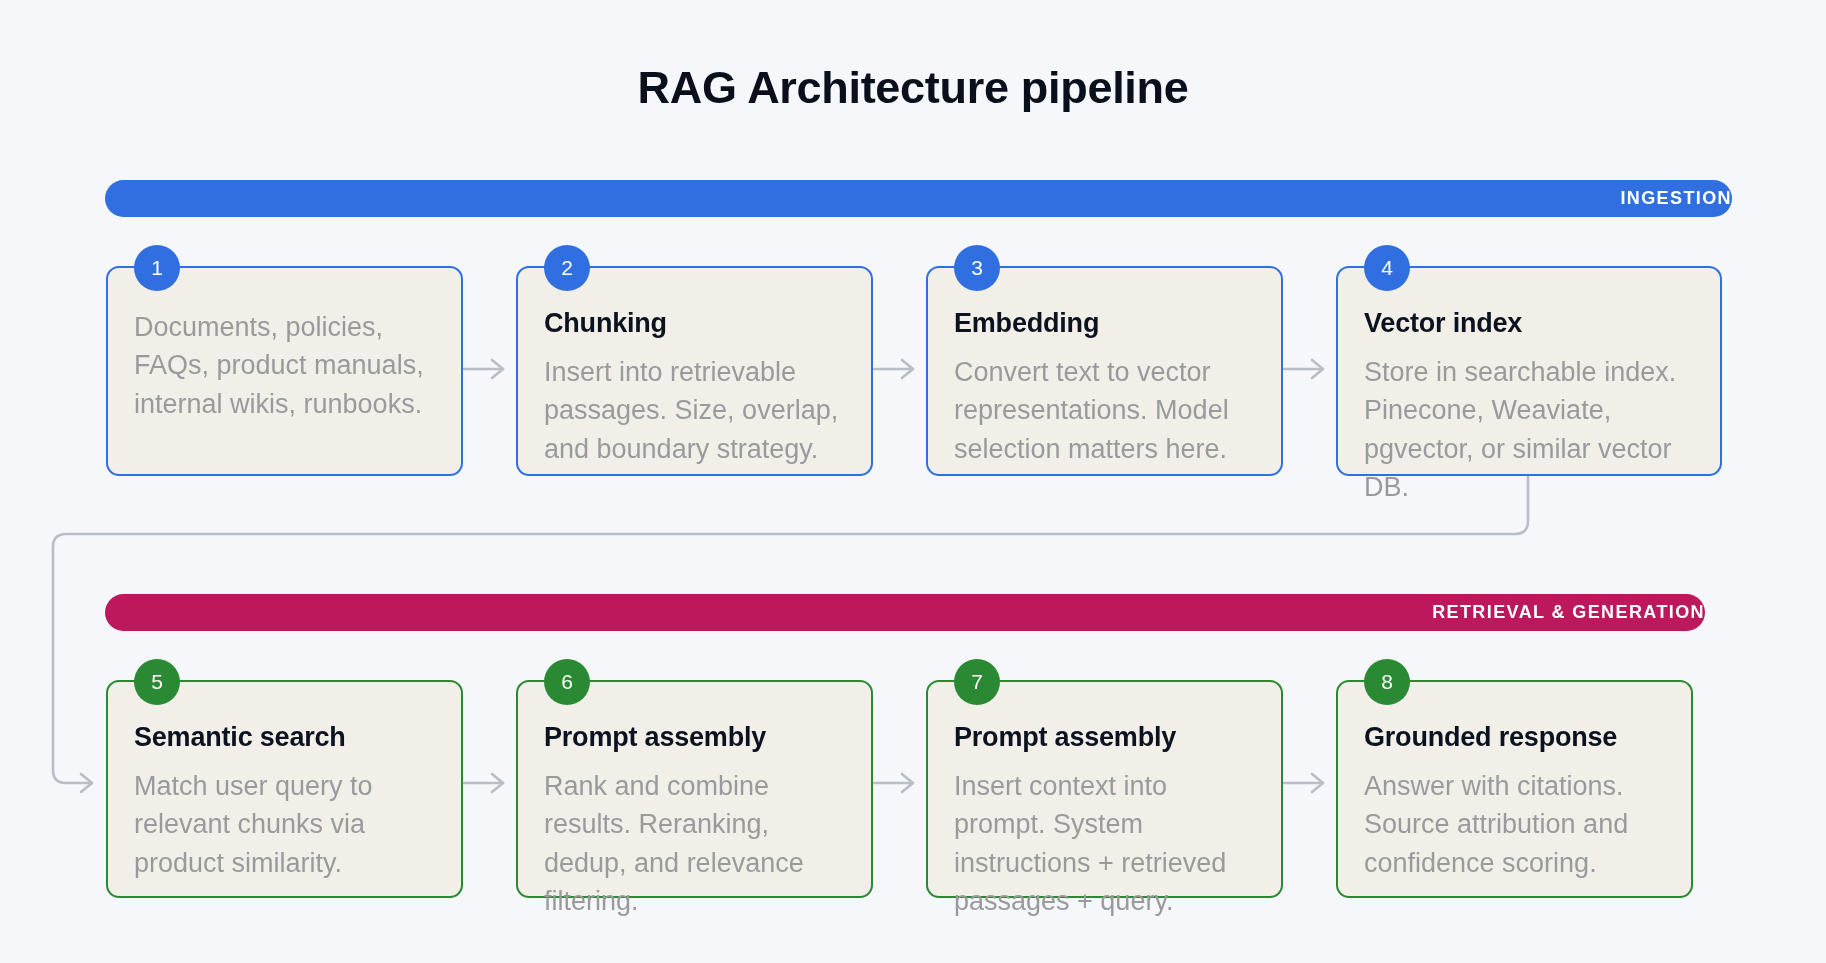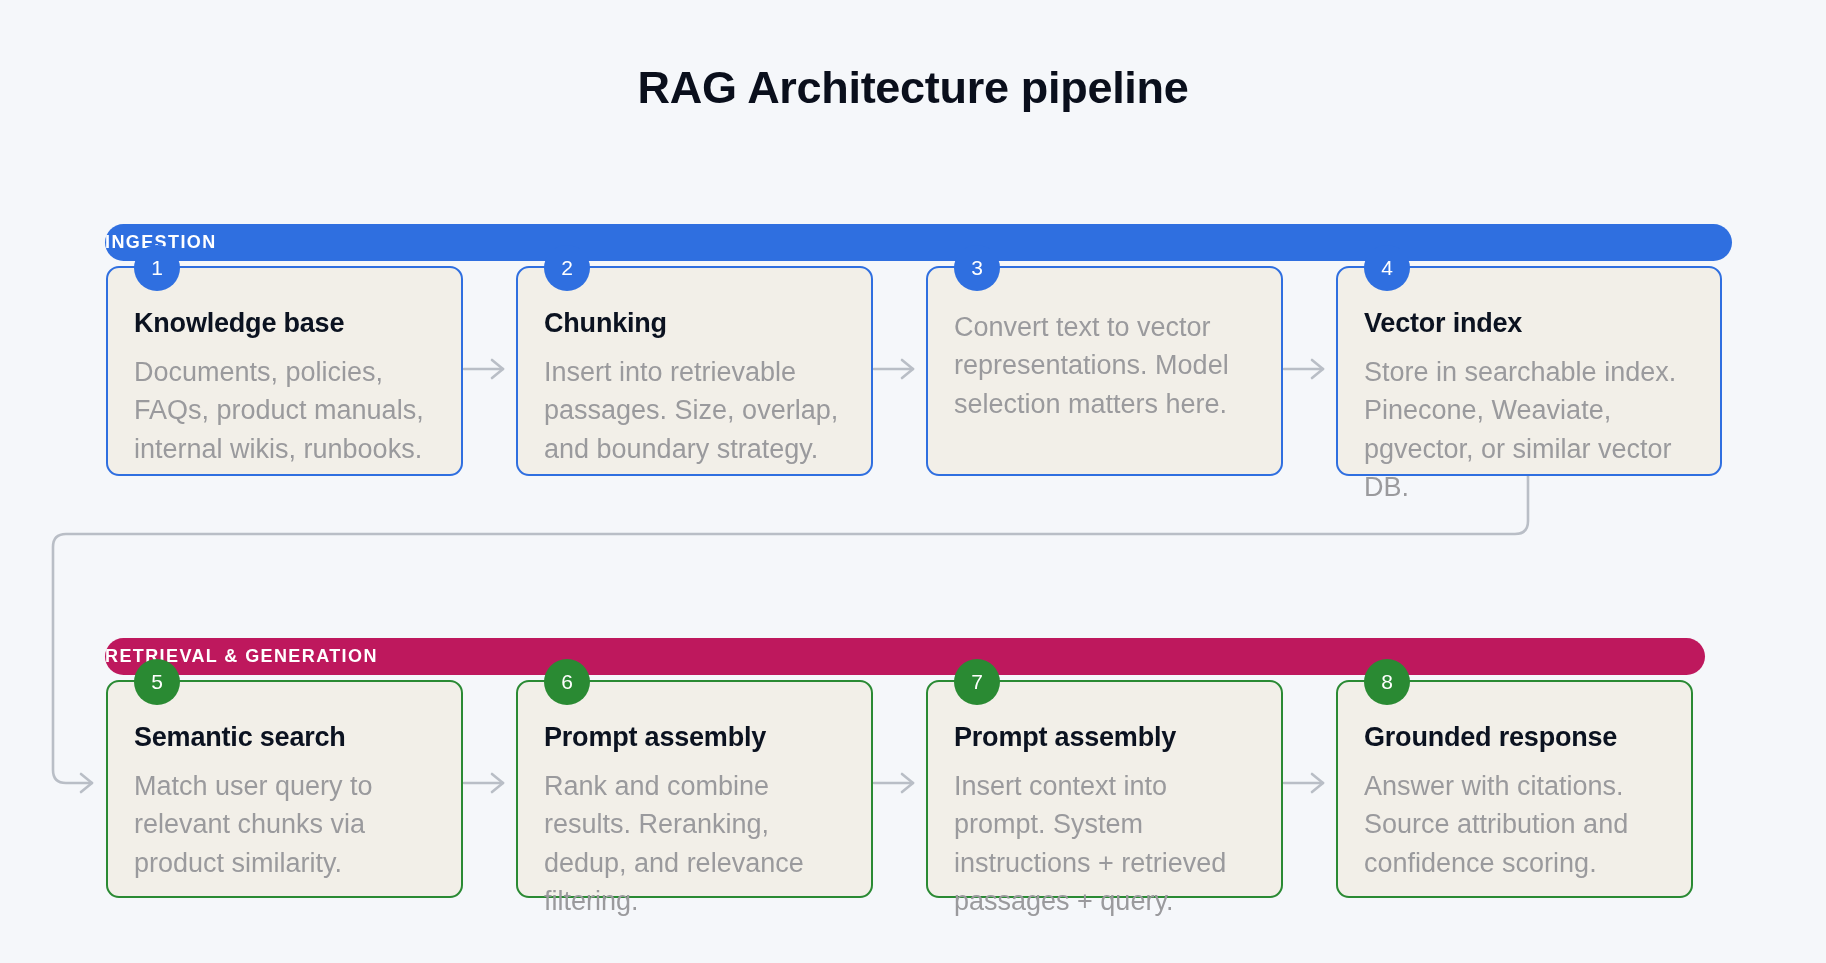--- a/index.html
+++ b/index.html
@@ -40,23 +40,22 @@
   .phase-band {
     position: absolute;
     height: 37px;
     border-radius: 19px;
     color: #ffffff;
     font-size: 18px;
     font-weight: bold;
     letter-spacing: 1.4px;
     display: flex;
     align-items: center;
-    justify-content: flex-start;
+    justify-content: flex-end;
     box-sizing: border-box;
-    margin-top: 44px;
   }
   .phase-band.ingestion {
     left: 105px;
     top: 180px;
     width: 1627px;
     background: #2f6fe0;
   }
   .phase-band.retrieval {
     left: 105px;
     top: 594px;
@@ -170,36 +169,36 @@
   <div class="phase-band ingestion">
     <span>INGESTION</span>
   </div>
 
   <div class="row row-ingestion">
 
     <div class="card" style="left:0px; top:0px; width:357px; height:210px;">
       <div class="card-badge">
         <span>1</span>
       </div>
-      <div class="card-title">Knowledge base</div>
       <div class="card-desc">Documents, policies, FAQs, product manuals, internal wikis, runbooks.</div>
     </div>
 
     <div class="card" style="left:410px; top:0px; width:357px; height:210px;">
       <div class="card-badge">
         <span>2</span>
       </div>
       <div class="card-title">Chunking</div>
       <div class="card-desc">Insert into retrievable passages. Size, overlap, and boundary strategy.</div>
     </div>
 
     <div class="card" style="left:820px; top:0px; width:357px; height:210px;">
       <div class="card-badge">
         <span>3</span>
       </div>
+      <div class="card-title">Embedding</div>
       <div class="card-desc">Convert text to vector representations. Model selection matters here.</div>
     </div>
 
     <div class="card" style="left:1230px; top:0px; width:386px; height:210px;">
       <div class="card-badge">
         <span>4</span>
       </div>
       <div class="card-title">Vector index</div>
       <div class="card-desc">Store in searchable index. Pinecone, Weaviate, pgvector, or similar vector DB.</div>
     </div>

